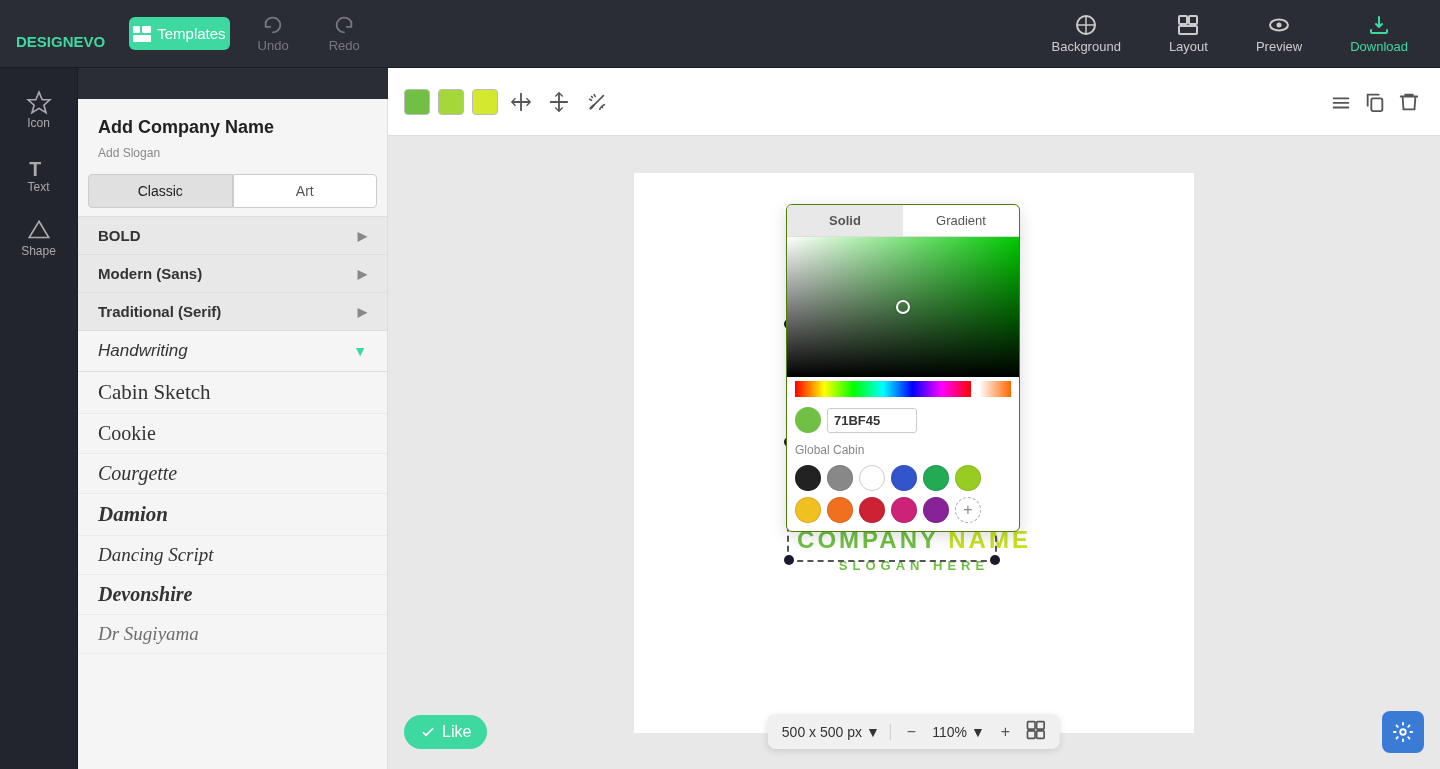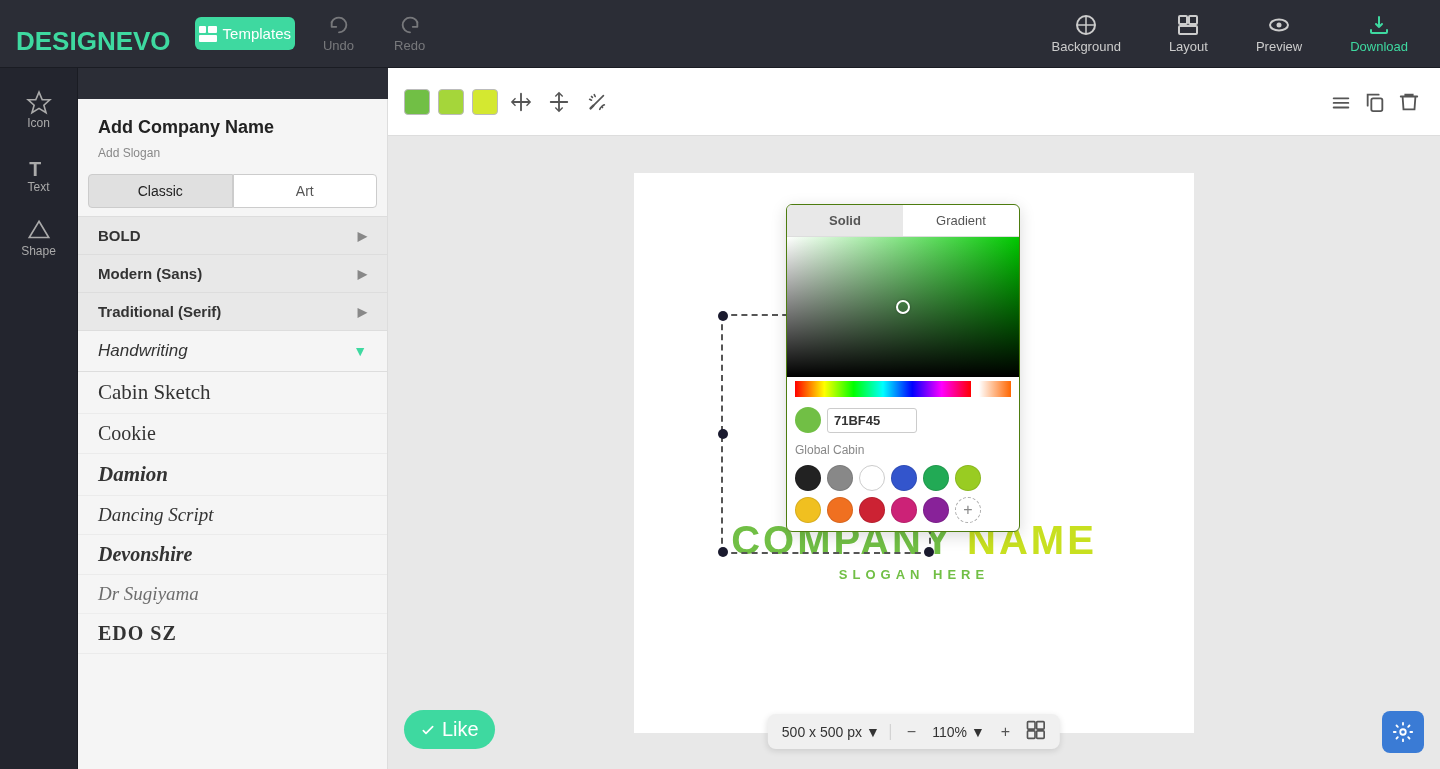--- a/index.html
+++ b/index.html
@@ -9,21 +9,21 @@
     .navbar {
       display: flex;
       align-items: center;
       background: #2b2d36;
       height: 68px;
       padding: 0 16px;
       gap: 16px;
       border-bottom: 1px solid #1a1c23;
     }
     .logo {
-      font-size: 26px;
+      font-size: 15px;
       font-weight: bold;
       color: #fff;
       margin-right: 8px;
       margin-top: 16px;
     }
     .logo span { color: #3ed9a0; }
     .btn-templates {
       background: #3ed9a0;
       color: #fff;
       border: none;
@@ -418,21 +418,21 @@
     
     .like-btn {
       position: absolute;
       bottom: 20px;
       left: 16px;
       background: #3ed9a0;
       color: #fff;
       border: none;
       border-radius: 20px;
       padding: 8px 16px;
-      font-size: 20px;
+      font-size: 16px;
       cursor: pointer;
       display: flex;
       align-items: center;
       gap: 6px;
     }
   </style>
 </head>
 <body>
 
 <div class="navbar">
@@ -536,25 +536,25 @@
         <span>Traditional (Serif)</span>
         <span class="font-category-arrow">▶</span>
       </div>
 
       <div class="handwriting-section">
         <span class="handwriting-label">Handwriting</span>
         <span class="handwriting-arrow">▼</span>
       </div>
       <div class="font-item" style="font-family: 'Segoe Script', cursive; font-size:21px;">Cabin Sketch</div>
       <div class="font-item" style="font-family: 'Segoe Script', cursive; font-size:20px; font-weight:300;">Cookie</div>
+      <div class="font-item" style="font-family: 'Segoe Script', cursive; font-style:italic; font-size:20px;">Courgette</div>
       <div class="font-item" style="font-family: 'Segoe Script', cursive; font-size:21px; font-style:italic; font-weight:600;">Damion</div>
       <div class="font-item" style="font-family: 'Segoe Script', cursive; font-size:19px; font-style:italic;">Dancing Script</div>
       <div class="font-item" style="font-family: 'Segoe Script', cursive; font-size:20px; font-style:italic; font-weight:600;">Devonshire</div>
       <div class="font-item" style="font-family: 'Segoe Script', cursive; font-size:19px; font-style:italic; opacity:0.7;">Dr Sugiyama</div>
-      <div class="font-item" style="font-family: 'Segoe UI', serif; font-size:20px; font-weight:800; letter-spacing:1px; font-variant: small-caps;">EDO SZ</div>
     </div>
   </div>
 
   <div style="flex:1; display:flex; flex-direction:column; position:relative;">
 
     <div class="toolbar-strip">
       <div class="color-swatch-btn" style="background:#71bf45;"></div>
       <div class="color-swatch-btn" style="background:#a5d63a;"></div>
       <div class="color-swatch-btn" style="background:#d4e830;"></div>
       <div class="toolbar-icon-btn">
@@ -662,21 +662,21 @@
 
             <path d="M30 90 Q25 50 60 30 Q95 12 130 25 Q165 38 170 75 Q178 115 155 140 Q135 160 105 162 Q75 162 55 145 Q35 128 30 90Z" fill="#a8d840" opacity="0.7"></path>
             <path d="M55 90 Q52 65 70 50 Q88 35 108 40 Q128 45 135 62 Q142 80 130 95 Q118 108 100 108 Q82 108 70 98 Q58 88 55 90Z" fill="#71bf45"></path>
 
             <path d="M100 65 Q115 60 120 72 Q125 85 112 93 Q99 100 88 92 Q77 84 80 72 Q84 58 95 55 Q110 50 118 62 Q126 75 116 87 Q106 99 92 95" fill="none" stroke="white" stroke-width="8" stroke-linecap="round"></path>
 
             <path d="M50 145 Q65 130 80 140 Q95 150 110 138 Q125 126 140 135 Q150 141 155 148" fill="none" stroke="#71bf45" stroke-width="6" stroke-linecap="round"></path>
             <path d="M45 158 Q60 145 75 153 Q90 162 105 152 Q120 142 135 150 Q145 156 152 162" fill="none" stroke="#71bf45" stroke-width="5" stroke-linecap="round"></path>
             <path d="M60 170 Q75 160 88 167 Q102 175 115 166 Q128 157 140 163" fill="none" stroke="#a8d840" stroke-width="4" stroke-linecap="round"></path>
           </svg>
-          <div style="font-size:40px; font-weight:900; letter-spacing:3px; margin-top:4px;text-align:center;">
+          <div style="font-size:24px; font-weight:900; letter-spacing:3px; margin-top:4px;text-align:center;">
             <span style="color:#71bf45;">COMPANY </span><span style="color:#c8e020;">NAME</span>
           </div>
           <div style="font-size:13px; letter-spacing:5px; font-weight:bold; color:#71bf45; margin-top:4px;">SLOGAN HERE</div>
         </div>
       </div>
 
       <div class="bottom-bar">
         <div class="bottom-bar-dropdown">
           <span>500 x 500 px</span>
           <span>▼</span>

